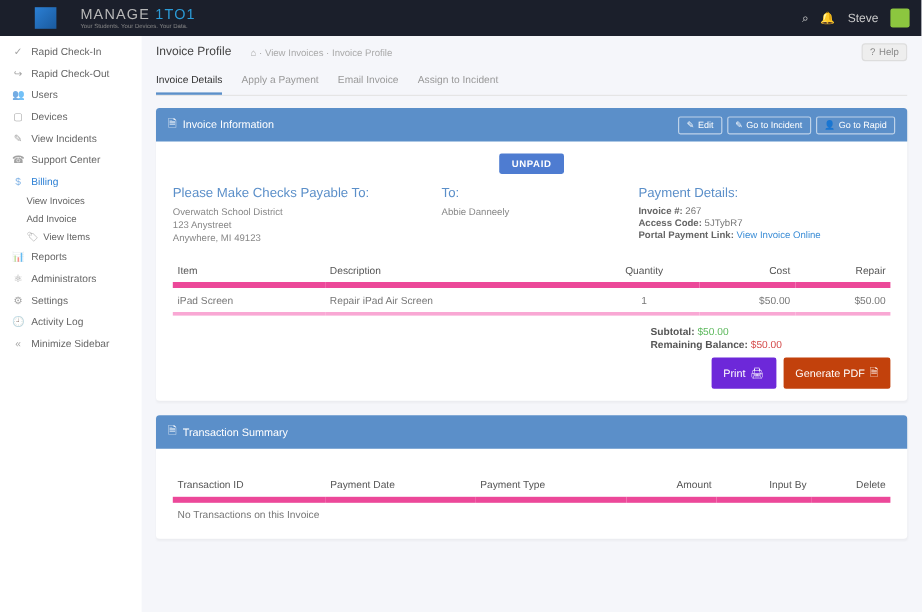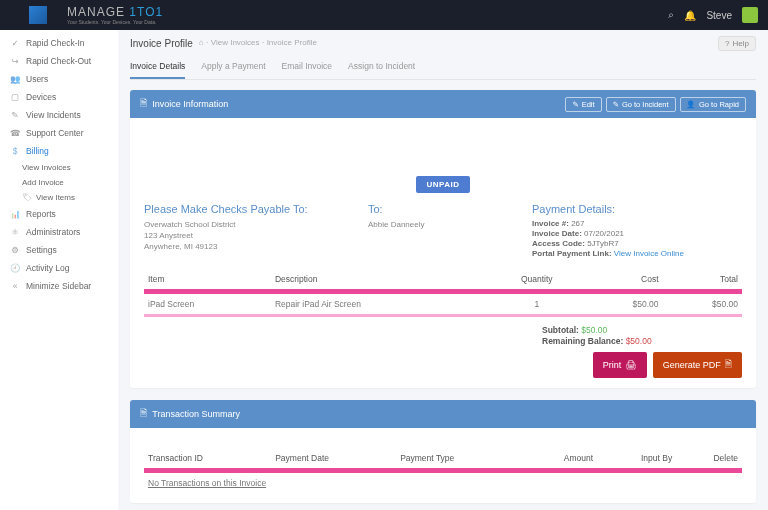--- a/index.html
+++ b/index.html
@@ -15,55 +15,55 @@
 .container { display: flex; }
 .sidebar { width: 118px; background: #fff; min-height: 480px; padding-top: 4px; }
 .sidebar-item { display: flex; align-items: center; gap: 6px; padding: 4px 10px; color: #666; font-size: 8.5px; cursor: pointer; }
 .sidebar-item.active { color: #2b7fd4; }
 .sidebar-item .si-icon { width: 10px; text-align: center; opacity: .6; }
 .sidebar-sub { padding-left: 22px; }
 .sidebar-sub .sidebar-item { padding: 3px 10px 3px 0; font-size: 8px; }
 .sub2 { padding-left: 12px; display: flex; align-items: center; gap: 4px; }
 .main { flex: 1; padding: 6px 12px 0 12px; }
 .crumb-row { display: flex; justify-content: space-between; align-items: center; margin-bottom: 4px; }
-.crumb-left { display: flex; align-items: flex-start; gap: 6px; font-size: 9px; color: #333; }
+.crumb-left { display: flex; align-items: flex-end; gap: 16px; font-size: 9px; color: #333; }
 .crumb-left .subtle { color: #aaa; font-size: 8px; }
 .help-btn { background: #eee; border: 1px solid #ddd; border-radius: 3px; padding: 2px 6px; font-size: 8px; color: #888; cursor: pointer; display: inline-flex; align-items: center; gap: 3px;}
 .tabs { display: flex; gap: 16px; border-bottom: 1px solid #e5e5e5; margin-bottom: 10px; }
 .tab { font-size: 8.5px; color: #999; padding: 6px 0; cursor: pointer; }
 .tab.active { color: #333; border-bottom: 2px solid #5b8fc9; }
 .card { background: #fff; border-radius: 3px; margin-bottom: 12px; box-shadow: 0 1px 2px rgba(0,0,0,.04); }
 .card-head { background: #5b8fc9; color: #fff; padding: 6px 10px; display: flex; justify-content: space-between; align-items: center; font-size: 9px; border-radius: 3px 3px 0 0; }
 .card-head-left { display: flex; align-items: center; gap: 5px; }
 .card-head-actions { display: flex; gap: 4px; }
 .head-btn { border: 1px solid rgba(255,255,255,.6); background: transparent; color: #fff; border-radius: 2px; padding: 2px 6px; font-size: 7.5px; cursor: pointer; display: inline-flex; align-items: center; gap: 3px;}
 .card-body { padding: 10px 14px; }
-.unpaid-wrap { text-align: center; margin-bottom: 10px; margin-top: 48px; }
+.unpaid-wrap { text-align: center; margin-bottom: 10px; }
 .unpaid { display: inline-block; background: #4e7cd1; color: #fff; font-size: 8px; font-weight: bold; padding: 4px 10px; border-radius: 2px; letter-spacing: .5px;}
 .cols { display: flex; gap: 14px; }
 .col { flex: 1; }
 .col-wide { flex: 1.4; }
 .section-title { color: #5b8fc9; font-size: 11px; margin-bottom: 4px; }
 .small-text { font-size: 8px; color: #888; line-height: 1.4; }
 .pay-line { font-size: 8px; color: #777; margin-bottom: 1px; }
 .pay-line .lbl { font-weight: bold; color: #666; }
 .pay-link { color: #3b8dd6; }
 table { width: 100%; border-collapse: collapse; margin-top: 10px; font-size: 8.5px; }
 th { text-align: left; font-weight: 400; color: #555; border-bottom: 5px solid #ec4899; padding: 5px 4px; }
 th.right, td.right { text-align: right; }
 th.center, td.center { text-align: center; }
 td { padding: 5px 4px; color: #777; border-bottom: 3px solid #f9a8d4; }
-.txn-table td { border-bottom: none; text-decoration: underline; }
+.txn-table td { border-bottom: none; }
 .totals { text-align: left; margin-top: 8px; margin-left: auto; width: 200px; font-size: 8.5px; }
 .totals .tline { margin-bottom: 1px; }
 .totals .tlbl { font-weight: bold; }
 .sub-amt { color: #5cb85c; }
 .bal-amt { color: #d44a4a; }
 .actions { margin-top: 6px; display: flex; justify-content: flex-end; gap: 6px; }
-.btn-print { background: #be185d; color: #fff; border: none; border-radius: 2px; padding: 5px 10px; font-size: 9px; cursor: pointer; display:inline-flex; align-items:center; gap:4px;}
+.btn-print { background: #6d28d9; color: #fff; border: none; border-radius: 2px; padding: 5px 10px; font-size: 9px; cursor: pointer; display:inline-flex; align-items:center; gap:4px;}
 .btn-pdf { background: #c2410c; color: #fff; border: none; border-radius: 2px; padding: 5px 10px; font-size: 9px; cursor: pointer; display:inline-flex; align-items:center; gap:4px;}
 </style>
 </head>
 <body>
 
 <div class="topbar">
   <div class="logo">
     <div class="logo-icon"></div>
     <div>
       <span class="logo-text"><span>MANAGE</span> <span class="accent">1TO1</span></span>
@@ -193,34 +193,33 @@
               <div>Anywhere, MI 49123</div>
             </div>
           </div>
           <div class="col">
             <div class="section-title">To:</div>
             <div class="small-text">Abbie Danneely</div>
           </div>
           <div class="col col-wide">
             <div class="section-title">Payment Details:</div>
             <div class="pay-line"><span class="lbl">Invoice #:</span> <span>267</span></div>
-            <div class="pay-line"><span class="lbl">Invoice Date:</span> <span>07/20/2021</span></div>
             <div class="pay-line"><span class="lbl">Access Code:</span> <span>5JTybR7</span></div>
             <div class="pay-line"><span class="lbl">Portal Payment Link:</span> <span class="pay-link">View Invoice Online</span></div>
           </div>
         </div>
 
         <table>
           <thead>
               <tr>
             <th>Item</th>
             <th>Description</th>
             <th class="center">Quantity</th>
             <th class="right">Cost</th>
-            <th class="right">Total</th>
+            <th class="right">Repair</th>
           </tr>
             </thead>
           <tbody>
               <tr>
             <td>iPad Screen</td>
             <td>Repair iPad Air Screen</td>
             <td class="center">1</td>
             <td class="right">$50.00</td>
             <td class="right">$50.00</td>
           </tr>

